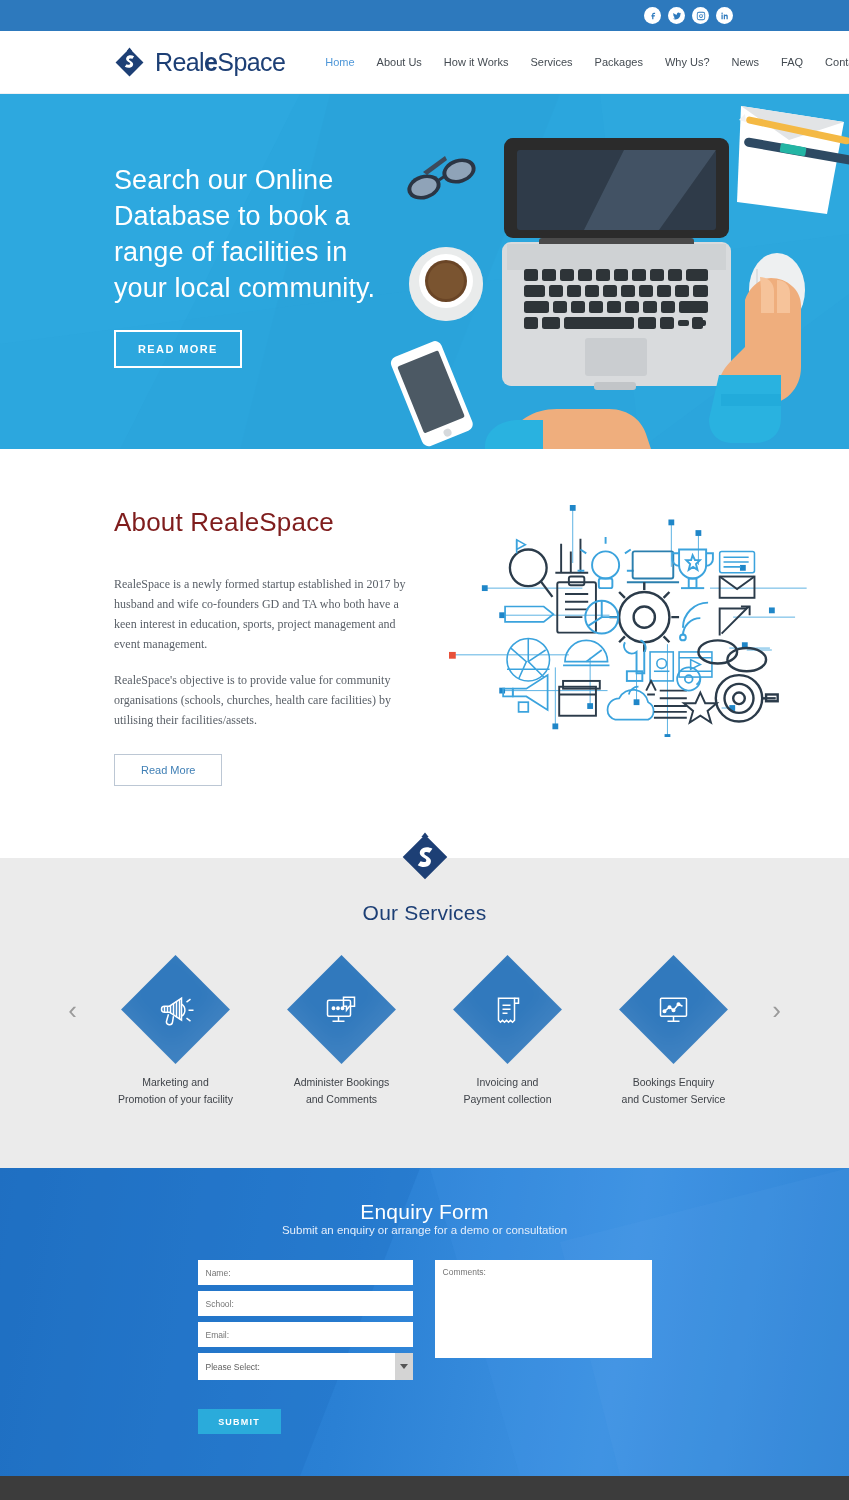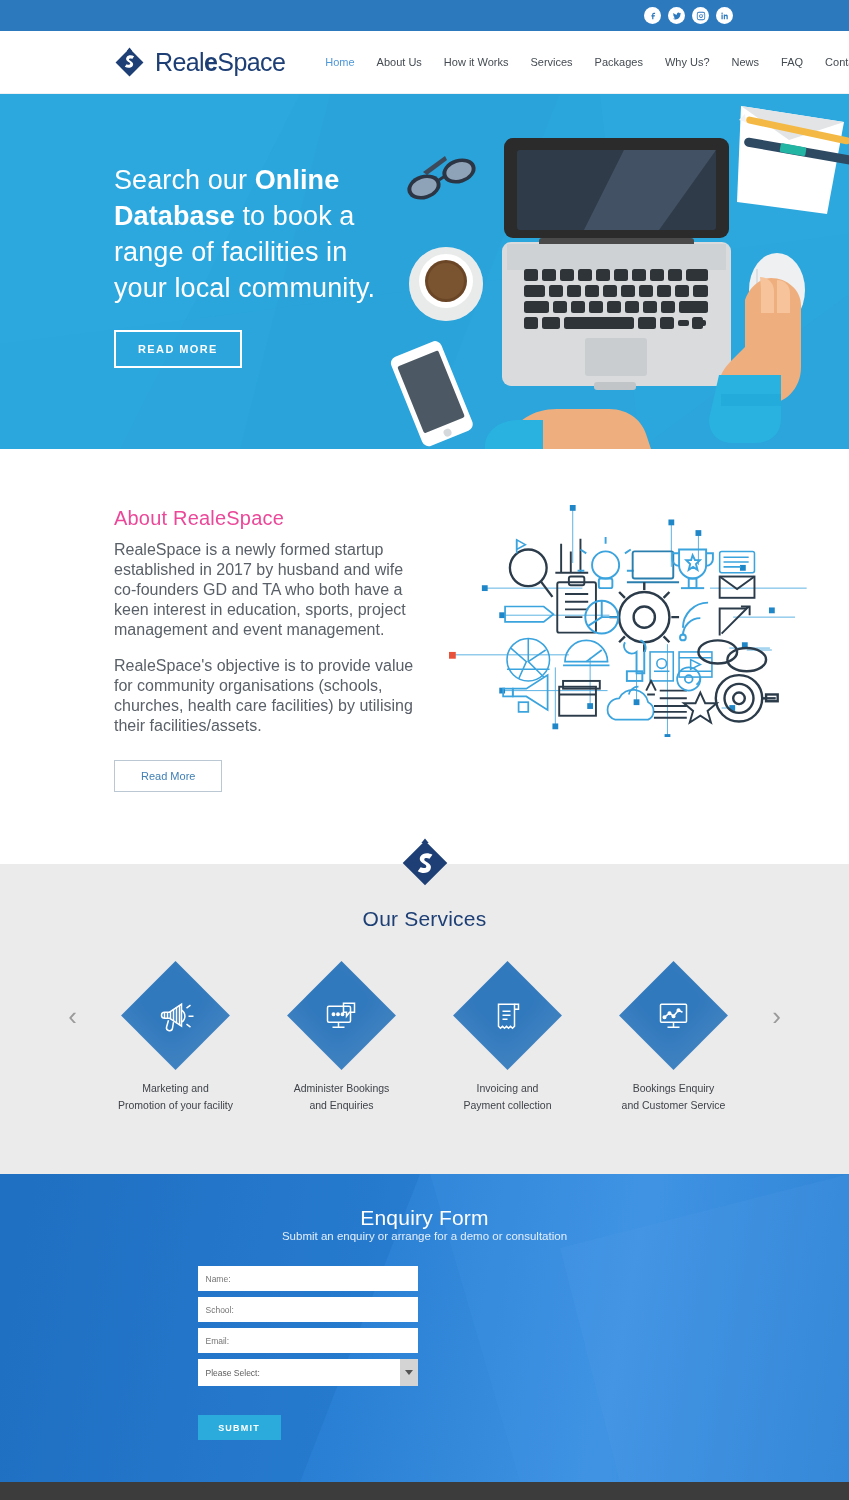--- a/index.html
+++ b/index.html
@@ -47,40 +47,40 @@
     background: #2ba6dd;
   }
   .hero .bgshape { position: absolute; inset: 0; }
   .hero-text {
     position: absolute; left: 114px; top: 68px; width: 330px; z-index: 6;
   }
   .hero-text h1 {
     font-size: 27px; line-height: 36px; color: #fff; font-weight: 300;
     letter-spacing: 0.1px;
   }
-  .hero-text h1 b { font-weight: 700; }
+  .hero-text h1 b { font-weight: 400; }
   .hero-btn {
     margin-top: 24px; display: inline-block;
     border: 2px solid #ffffff; color: #fff; background: transparent;
     font-size: 11px; letter-spacing: 1.4px; font-weight: 700;
     padding: 11px 22px; cursor: pointer;
   }
 
   
   .scene { position: absolute; right: 0; top: 0; width: 460px; height: 355px; }
 
   
   .about { background: #fff; padding: 58px 0 72px 0; position: relative; display: flex; }
   .about-left { width: 300px; margin-left: 114px; }
   .about-left h2 {
-    font-size: 20px; color: #ec4899; font-weight: 400; margin-bottom: 10px;
+    font-size: 26px; color: #7f1d1d; font-weight: 400; margin-bottom: 36px;
     letter-spacing: 0.2px;
   }
   .about-left p {
-    font-size: 16px; line-height: 20px; color: #5a6068; margin-bottom: 16px;
+    font-size: 12px; line-height: 20px; color: #5a6068; margin-bottom: 16px; font-family: Liberation Serif, serif;
   }
   .about-btn {
     margin-top: 8px; display: inline-block; border: 1px solid #bcc7d4;
     color: #3f7fb5; background: #fff; font-size: 11px;
     padding: 9px 26px; cursor: pointer;
   }
   .about-right { flex: 1; position: relative; }
 
   
   .divider-wrap {
@@ -583,21 +583,21 @@
               <rect x="6" y="10" width="23" height="16" rx="1.5"></rect>
               <path d="M17 26 v5 M11 31 h12"></path>
               <circle cx="12" cy="18" r="1.2" fill="#fff"></circle>
                 <circle cx="16.5" cy="18" r="1.2" fill="#fff"></circle>
                 <circle cx="21" cy="18" r="1.2" fill="#fff"></circle>
               <path d="M22 7 h11 v9 h-5 l-3 4 v-4 h-3z"></path>
             </svg>
           </span>
         </div>
         <div class="svc-label">
-          <span>Administer Bookings</span><br><span>and Enquiries</span>
+          <span>Administer Bookings</span><br><span>and Comments</span>
         </div>
       </div>
 
       <div class="svc-item">
         <div class="svc-diamond">
           <span class="g">
             <svg viewBox="0 0 40 40" fill="none" stroke="#ffffff" stroke-width="1.5">
               <path d="M11 8 h16 v22 l-2 2 l-2-2 l-2 2 l-2-2 l-2 2 l-2-2 l-2 2 l-2-2z"></path>
               <path d="M27 8 h4 v5 h-4"></path>
               <path d="M15 15 h8 M15 19 h8 M15 23 h5"></path>
@@ -646,20 +646,23 @@
         <input class="fld" placeholder="School:" style="">
         <input class="fld" placeholder="Email:" style="">
         <div class="sel-wrap">
           <input class="fld" readonly="" value="Please Select:" style="">
           <span class="sel-arrow">
               <s></s>
             </span>
         </div>
         <button class="submit-btn">SUBMIT</button>
       </div>
+      <div class="col-r">
+        <textarea class="comments" placeholder="Comments:" style=""></textarea>
+      </div>
     </div>
   </div>
 
   <div class="footer">
     <div class="foot-grid">
       <div class="f-brand">
         <div class="f-logo">
           <span>
             <svg viewBox="0 0 40 40" width="26" height="26">
               <path d="M20 3 L36 20 L20 37 L4 20 Z" fill="#ffffff"></path>

